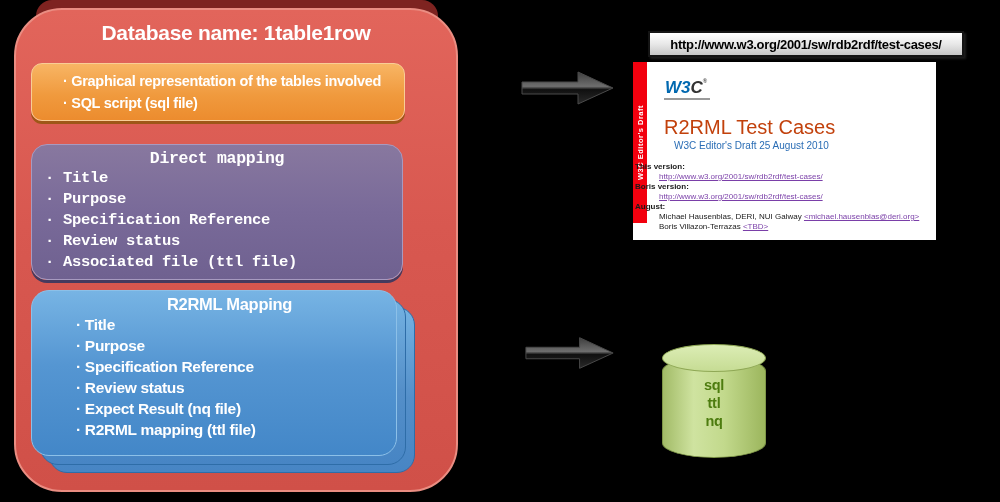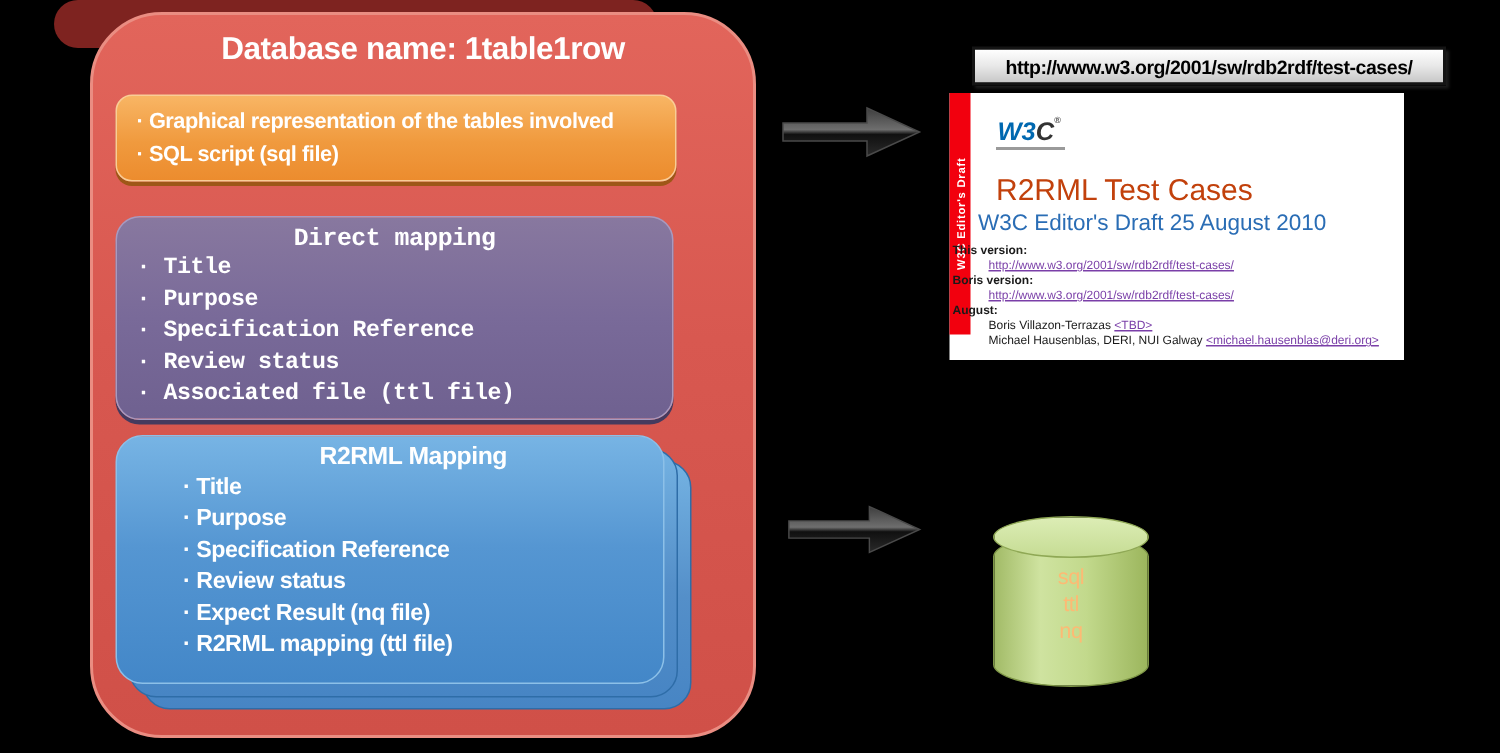--- a/index.html
+++ b/index.html
@@ -8,35 +8,35 @@
     font-family:"Liberation Sans",sans-serif;
   }
   
   .db-backing{
     position:absolute;left:36px;top:0;width:402px;height:32px;
     background:#7e2320;border-radius:18px;z-index:0;
   }
   .db-box{
     position:absolute;left:14px;top:8px;width:444px;height:484px;z-index:1;
     background:linear-gradient(180deg,#e2655b 0%,#d85850 45%,#d05048 100%);
-    border:2px solid #ea8d82;border-radius:48px;box-sizing:border-box;margin-left:46px;
+    border:2px solid #ea8d82;border-radius:48px;box-sizing:border-box;
   }
   .db-title{
     position:absolute;left:0;right:0;top:11px;text-align:center;
     color:#fff;font-size:21px;font-weight:bold;letter-spacing:-0.3px;
   }
   .inner-box{position:absolute;box-sizing:border-box;color:#fff;font-weight:bold;letter-spacing:-0.3px;}
   .inner-title{text-align:center;font-size:16.5px;padding-top:4px;}
   .bullet-line{padding-left:13px;font-size:15px;line-height:21px;white-space:nowrap;}
   .orange{
     left:15px;top:53px;width:374px;height:58px;
     background:linear-gradient(180deg,#f8b564 0%,#f09a3e 55%,#ec8c2e 100%);
     border:1px solid #f9cd96;border-radius:11px;
     box-shadow:0 3px 0 #9e5717;
-    display:flex;flex-direction:column;justify-content:center;
+    display:flex;flex-direction:column;justify-content:center;padding-left:18px;
   }
   .orange .bullet-line{font-size:14.5px;line-height:22px;}
   .purple{
     left:15px;top:134px;width:372px;height:136px;
     background:linear-gradient(180deg,#88789f 0%,#796a99 50%,#6f6190 100%);
     border:1px solid #a79ac0;border-radius:16px;
     box-shadow:0 3px 0 #453a5e;
     font-family:Liberation Mono, monospace;
   }
   .blue-stack{position:absolute;left:15px;top:280px;width:404px;height:194px;}
@@ -77,40 +77,40 @@
     color:#fff;font-size:7.5px;font-weight:bold;white-space:nowrap;letter-spacing:0.5px;
   }
   .w3c-logo{
     position:absolute;left:31px;top:15px;padding:1px 3px 0 1px;
     font-size:17px;font-weight:bold;font-style:italic;
     border-bottom:2px solid #9a9a9a;color:#0068b0;
   }
   .w3c-logo .logo-c{color:#333;}
   .w3c-logo .logo-r{font-size:6px;vertical-align:top;color:#555;font-style:normal;}
   .w3c-h1{position:absolute;left:31px;top:54px;color:#c2410c;font-size:20px;}
-  .w3c-h2{position:absolute;left:19px;top:78px;color:#2a6db5;font-size:15px;}
+  .w3c-h2{position:absolute;left:41px;top:78px;color:#2a6db5;font-size:10px;}
   .w3c-meta{position:absolute;left:2px;top:100px;font-size:8px;line-height:10px;color:#1a1a1a;}
   .meta-label{font-weight:bold;}
   .meta-indent{padding-left:24px;}
   .w3c-link{color:#7a3fa8;text-decoration:underline;}
   
   .cylinder{position:absolute;left:662px;top:344px;width:104px;height:116px;}
   .cyl-body{
     position:absolute;left:0;top:12px;width:104px;height:102px;
     background:linear-gradient(90deg,#a2bb67 0%,#cfe3a0 30%,#c2d98c 60%,#9cb65d 100%);
     border-radius:52px/15px;border:1px solid #7e9647;box-sizing:border-box;
   }
   .cyl-top{
     position:absolute;left:0;top:0;width:104px;height:28px;
     background:linear-gradient(180deg,#dcedb5 0%,#c6dc94 100%);
     border-radius:50%;border:1px solid #8fa855;box-sizing:border-box;
   }
   .cyl-labels{
     position:absolute;left:0;top:32px;width:104px;text-align:center;
-    color:#fdba74;font-size:14.5px;font-weight:normal;line-height:18px;letter-spacing:-0.3px;
+    color:#4d7c0f;font-size:14.5px;font-weight:bold;line-height:18px;letter-spacing:-0.3px;
   }
 </style>
 </head>
 <body>
 
 <div id="canvas">
 
   <div class="db-backing"></div>
   <div class="db-box">
     <div class="db-title">Database name: 1table1row</div>
@@ -175,22 +175,22 @@
     </div>
     <div class="w3c-logo"><span>W3</span><span class="logo-c">C</span><span class="logo-r">®</span></div>
     <div class="w3c-h1">R2RML Test Cases</div>
     <div class="w3c-h2">W3C Editor's Draft 25 August 2010</div>
     <div class="w3c-meta">
       <div class="meta-label">This version:</div>
       <div class="meta-indent"><span class="w3c-link">http://www.w3.org/2001/sw/rdb2rdf/test-cases/</span></div>
       <div class="meta-label">Boris version:</div>
       <div class="meta-indent"><span class="w3c-link">http://www.w3.org/2001/sw/rdb2rdf/test-cases/</span></div>
       <div class="meta-label">August:</div>
+      <div class="meta-indent"><span>Michael Hausenblas, DERI, NUI Galway </span><span class="w3c-link">&lt;michael.hausenblas@deri.org&gt;</span></div>
       <div class="meta-indent"><span>Boris Villazon-Terrazas </span><span class="w3c-link">&lt;TBD&gt;</span></div>
-      <div class="meta-indent"><span>Michael Hausenblas, DERI, NUI Galway </span><span class="w3c-link">&lt;michael.hausenblas@deri.org&gt;</span></div>
     </div>
   </div>
 
 
   <div class="cylinder">
     <div class="cyl-body"></div>
     <div class="cyl-top"></div>
     <div class="cyl-labels">
       <div>sql</div>
       <div>ttl</div>

